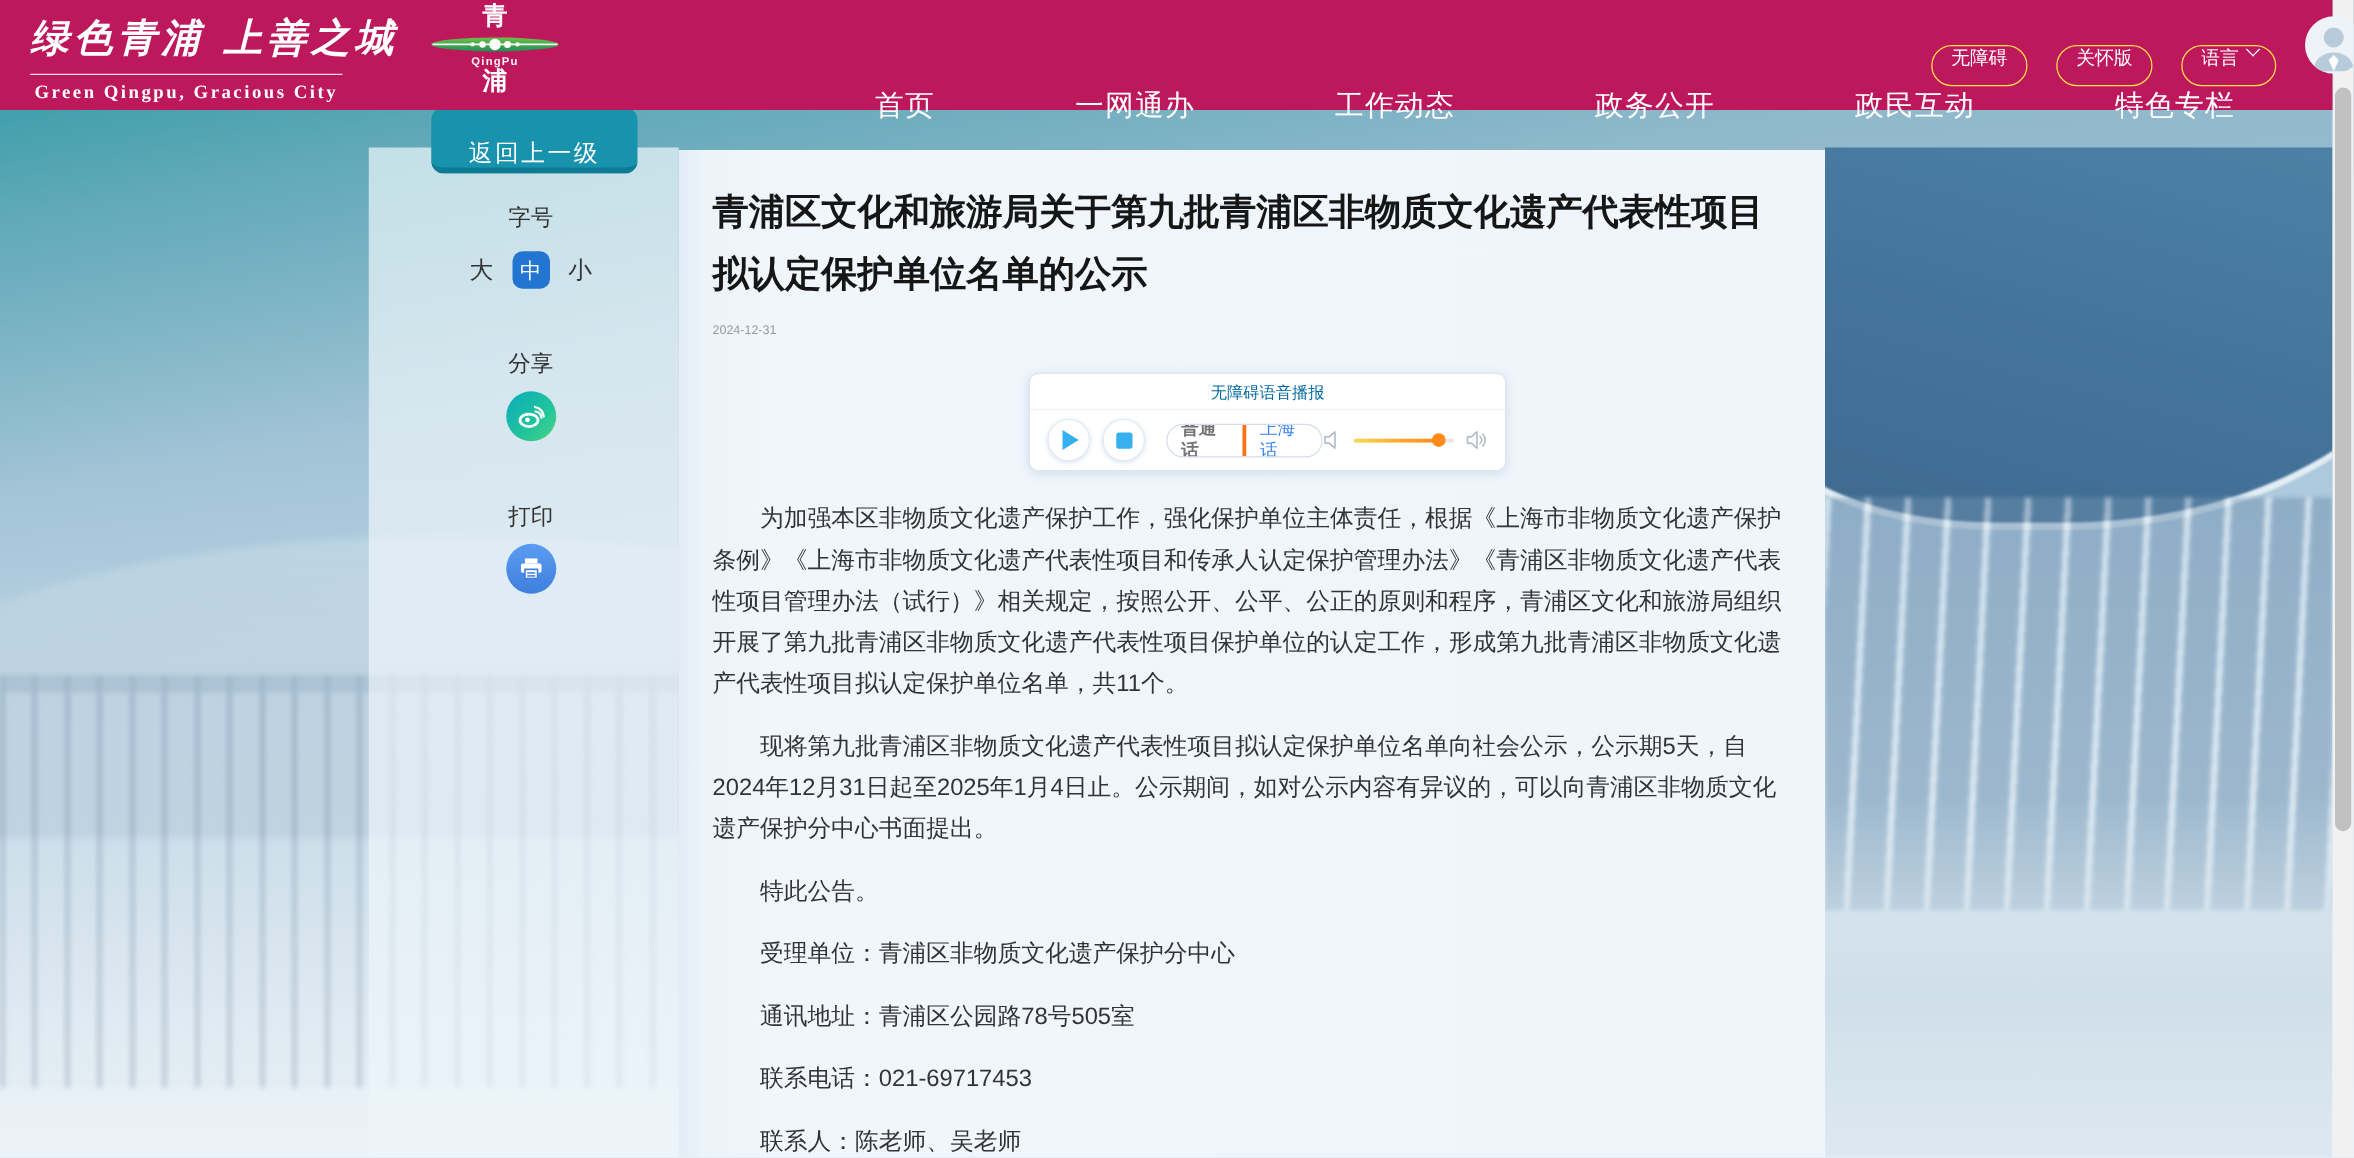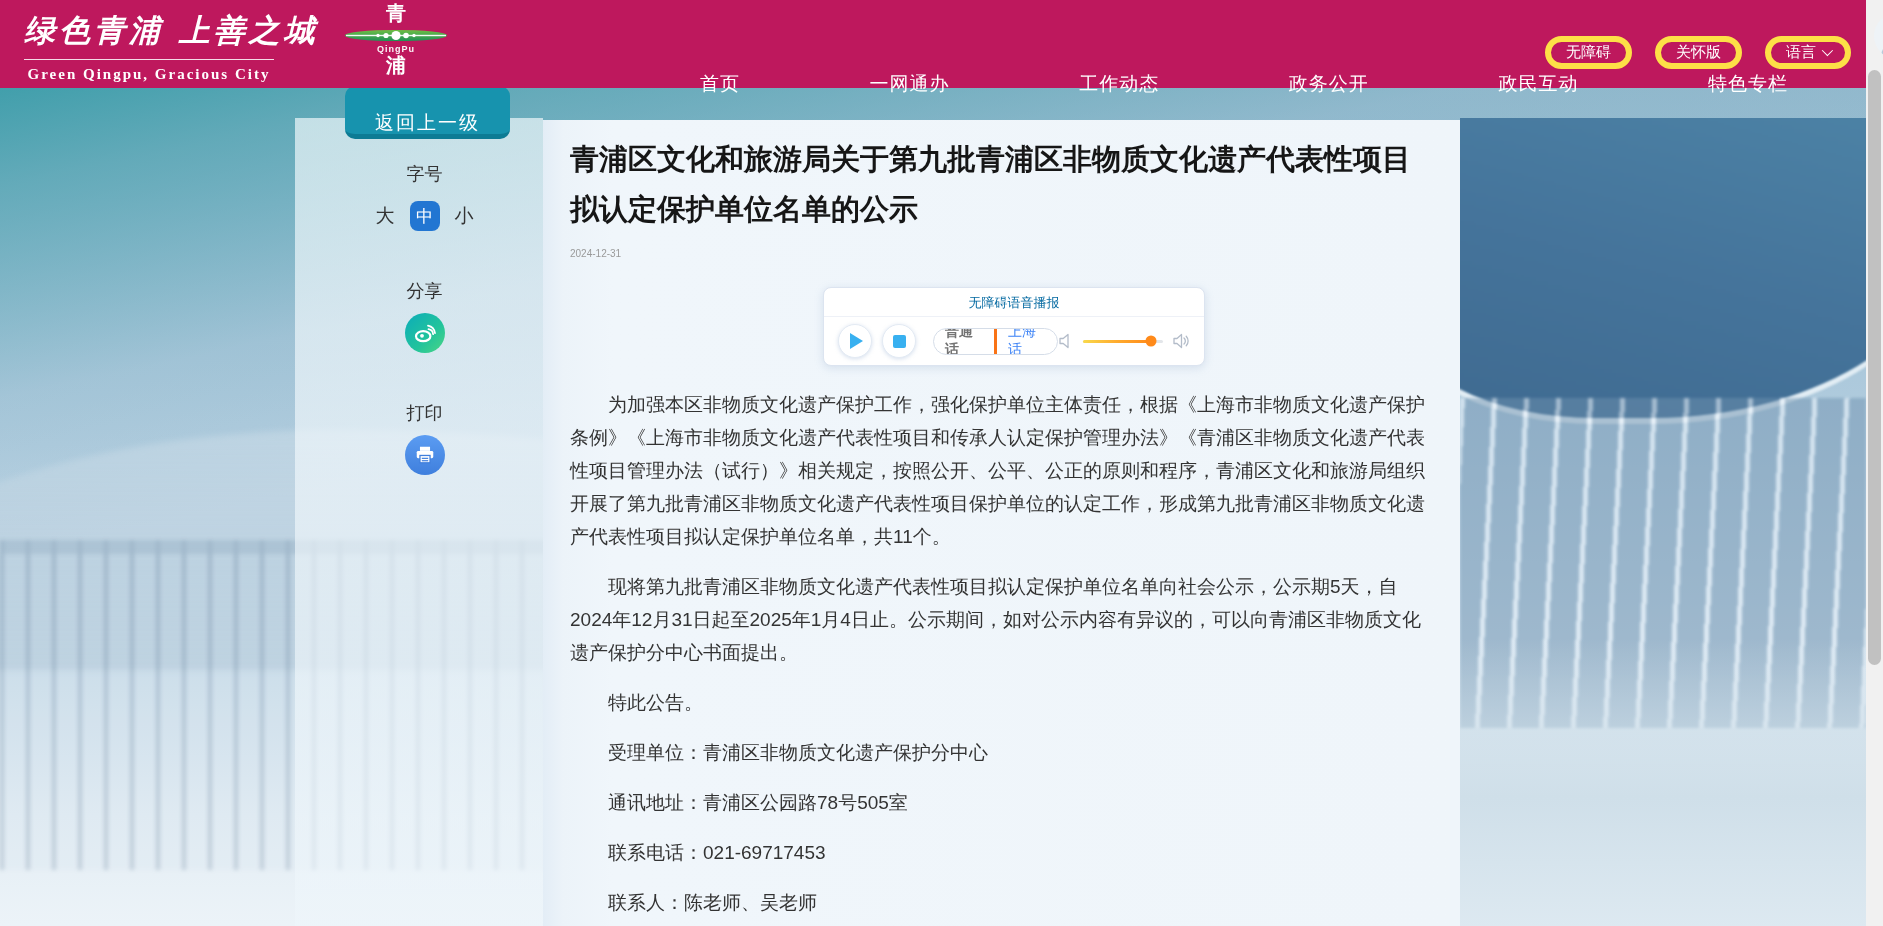--- a/index.html
+++ b/index.html
@@ -48,24 +48,24 @@
   .logo-left { position:absolute; left:24px; top:10px; width:250px; color:#fff; }
   .slogan-zh { font-family:"DejaVu Serif","Liberation Serif",serif; font-style:italic; font-weight:bold; font-size:31px; letter-spacing:4px; white-space:nowrap; }
   .slogan-en { margin-top:7px; padding-top:6px; border-top:1px solid rgba(255,255,255,0.85);
     font-family:"Liberation Serif","DejaVu Serif",serif; font-weight:bold; font-size:15px; letter-spacing:2px; text-align:center; }
   .seal { position:absolute; left:338px; top:2px; width:116px; text-align:center; color:#fff; line-height:1.15; }
   .seal-top { font-size:20px; font-weight:bold; }
   .seal-island { display:block; margin:2px auto 0; }
   .seal-en { font-size:9px; letter-spacing:1px; font-weight:bold; opacity:.95; }
   .seal-bottom { font-size:20px; font-weight:bold; }
   .nav { position:absolute; left:700px; right:78px; top:58px; height:52px; display:flex; align-items:center; justify-content:space-between; }
-  .nav-item { color:#fff; font-size:19px; letter-spacing:1px; cursor:pointer; white-space:nowrap; }
+  .nav-item { color:#fff; font-size:23px; letter-spacing:1px; cursor:pointer; white-space:nowrap; }
   .pills { position:absolute; left:1545px; top:6px; height:60px; display:flex; align-items:center; gap:23px; }
-  .pill { height:33px; padding:0 15px; border:6px solid #fde047; border-radius:17px; color:#fff; font-size:15px;
-    display:flex; align-items:center; gap:6px; cursor:pointer; white-space:nowrap;margin-top:32px; }
+  .pill { height:33px; padding:0 15px; border:1px solid #fde047; border-radius:17px; color:#fff; font-size:15px;
+    display:flex; align-items:flex-start; gap:6px; cursor:pointer; white-space:nowrap;margin-top:32px; }
   .chev { width:8px; height:8px; border-right:1.5px solid #fff; border-bottom:1.5px solid #fff; transform:rotate(45deg) translateY(-2px); }
   .avatar { width:46px; height:46px; border-radius:50%; background:#eef3f7; display:flex; align-items:center; justify-content:center; overflow:hidden; cursor:pointer; }
 
   
   .back-btn { position:absolute; left:345px; top:86px; width:165px; height:53px; z-index:3;
     background:#1793ae; border-radius:10px; border-bottom:5px solid #0d7b94;
     color:#fff; font-size:19px; letter-spacing:2px; text-align:center; padding-top:24px; cursor:pointer; }
 
   
   .sidebar { position:absolute; left:342px; top:118px; width:165px; text-align:center; color:#333; z-index:3; }
@@ -75,21 +75,21 @@
   .fs-active { width:30px; height:30px; background:#2276d2; color:#fff; border-radius:8px; font-size:17px;
     display:flex; align-items:center; justify-content:center; }
   .tool-label { margin-top:48px; font-size:18px; }
   .tool-icon { width:40px; height:40px; border-radius:50%; margin:10px auto 0; display:flex; align-items:center; justify-content:center; cursor:pointer; }
   .weibo-bg { background:linear-gradient(135deg,#0fb0b5 10%, #22c49b 60%, #47d387 95%); }
   .print-bg { background:linear-gradient(180deg,#5b9cf2,#3f7fdd); }
 
   
   .panel { position:absolute; left:543px; top:120px; width:917px; height:806px; z-index:2;
     background:linear-gradient(90deg, #e3edf6 0px, #ecf3f9 20px, #f0f6fb 70px, #eff5fa 100%);
-    padding:14px 25px 0 27px; }
+    padding:25px 25px 0 27px; }
   .article-title { font-size:29px; font-weight:bold; color:#161616; line-height:50px; }
   .article-date { margin-top:14px; font-size:10px; color:#9a9a9a; }
 
   
   .audio { width:382px; margin:28px 0 0 253px; background:#fff; border:1px solid #dce4f0; border-radius:8px;
     box-shadow:0 2px 8px rgba(140,165,200,0.28); overflow:hidden; }
   .audio-title { height:29px; line-height:29px; text-align:center; font-size:13px; color:#0369a1; border-bottom:1px solid #eef1f7; }
   .audio-controls { height:48px; display:flex; align-items:center; padding:0 14px; }
   .ctrl-btn { width:34px; height:34px; border-radius:50%; background:#fff; border:1px solid #e3eaf3;
     box-shadow:0 1px 4px rgba(150,175,210,0.4); display:flex; align-items:center; justify-content:center; cursor:pointer; flex:none; }

